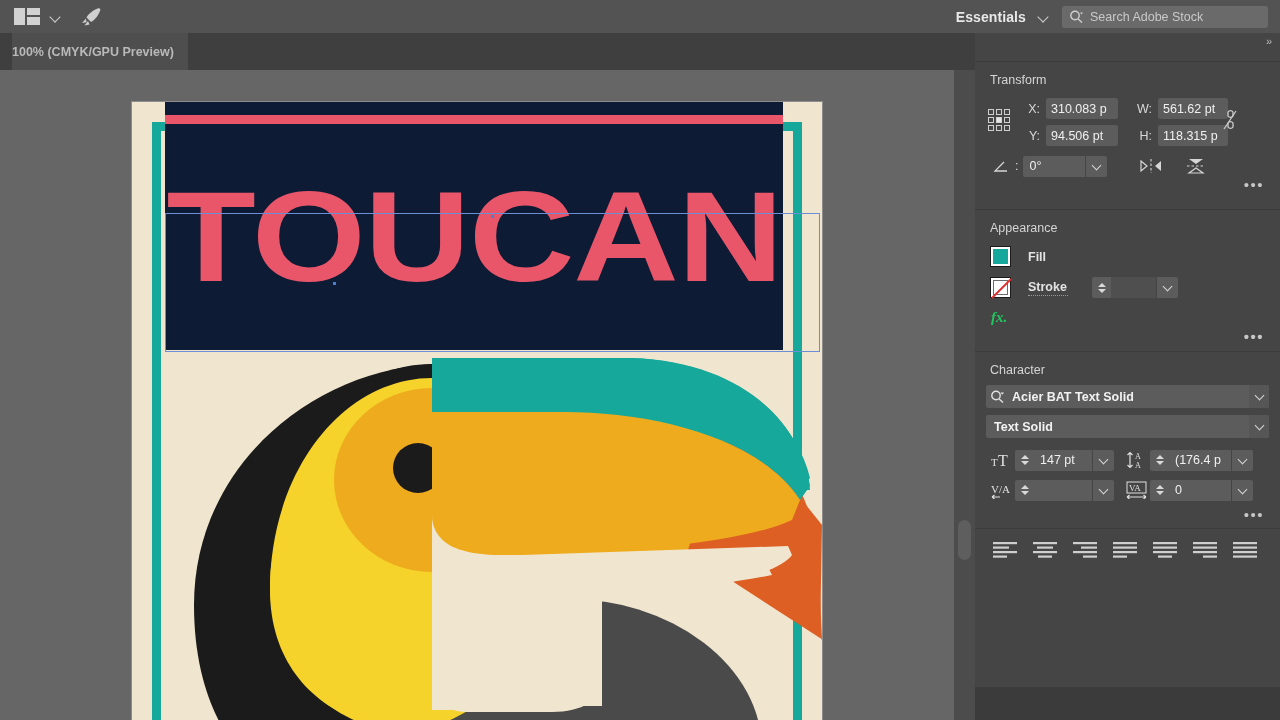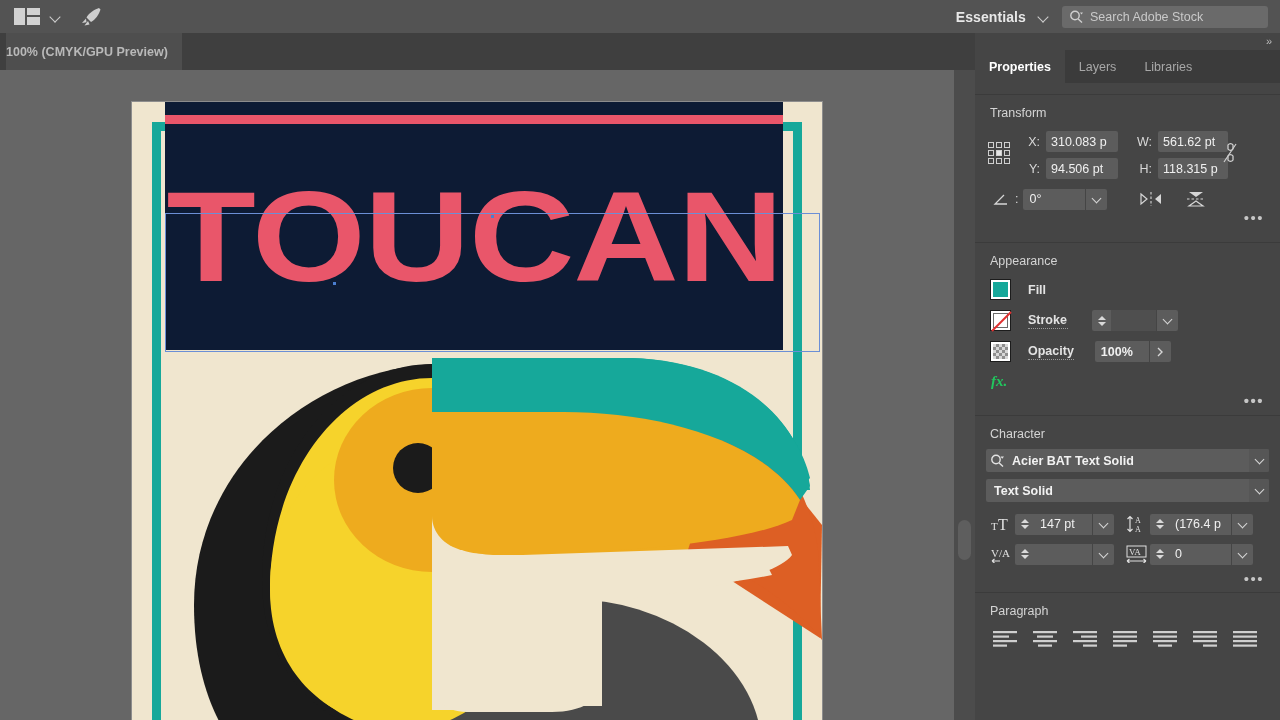--- a/index.html
+++ b/index.html
@@ -43,21 +43,21 @@
     display: flex; align-items: center; padding: 0 7px; gap: 6px;
   }
   .search-box .ph { color: #c9c9c9; font-size: 12.5px; }
 
   
   .tabbar {
     position: absolute; left: 0; top: 33px; width: 975px; height: 37px;
     background: #3f3f3f;
   }
   .doctab {
-    position: absolute; left: 6px; top: 0; width: 176px; height: 37px;
+    position: absolute; left: 12px; top: 0; width: 176px; height: 37px;
     background: #4e4e4e;
     display: flex; align-items: center; padding-left: 4px;
   }
   .doctab .lbl {
     color: #b9b9b9; font-size: 12.5px; font-weight: bold; white-space: nowrap;
     margin-left: -4px;
   }
 
   
   .canvas {
@@ -329,31 +329,20 @@
   <div class="grip">
     <div class="pill"></div>
   </div>
 
   <div class="panel">
 
     <div class="panel-topbar">
       <span class="dblchev">»</span>
     </div>
 
-    <div class="tabs">
-      <div class="tab active">
-        <span>Properties</span>
-      </div>
-      <div class="tab">
-        <span>Layers</span>
-      </div>
-      <div class="tab">
-        <span>Libraries</span>
-      </div>
-    </div>
 
     <div class="panel-body">
 
       <div class="divider"></div>
 
       <div class="sect-title">Transform</div>
       <div class="transform" style="position:relative;">
 
         <div class="ref-grid">
           <i></i>
@@ -457,37 +446,20 @@
             </div>
             <div class="combo-blank">
               <span></span>
             </div>
             <div class="sel-arrow">
                 <span class="arrow-gl"></span>
               </div>
           </div>
         </div>
 
-        <div class="app-row">
-          <div class="swatch">
-            <div class="inner" style="background:
-              repeating-conic-gradient(#8e8e8e 0% 25%, #d8d8d8 0% 50%) 0 0/6px 6px;"></div>
-          </div>
-          <span class="app-label dotted">Opacity</span>
-          <div style="display:flex;margin-left:21px;">
-            <div class="opc-field">
-              <span>100%</span>
-            </div>
-            <div class="opc-arrow">
-              <svg width="8" height="10" viewBox="0 0 8 10">
-                  <path d="M2 1 L6 5 L2 9" fill="none" stroke="#d6d6d6" stroke-width="1.4"></path>
-                </svg>
-            </div>
-          </div>
-        </div>
 
         <div class="fx">fx.</div>
         <div class="dots" style="padding-top:6px;">•••</div>
       </div>
       <div class="divider" style="margin-top:9px;"></div>
 
       <div class="sect-title">Character</div>
       <div style="padding-top:8px;">
 
         <div class="ch-field">
@@ -580,21 +552,20 @@
           </div>
           <div class="mini-arrow">
               <span class="arrow-gl"></span>
             </div>
         </div>
 
         <div class="dots" style="padding-top:5px;">•••</div>
       </div>
       <div class="divider" style="margin-top:8px;"></div>
 
-      <div class="sect-title">Paragraph</div>
       <div class="para-row">
         <span>
           <svg width="26" height="18" viewBox="0 0 26 18">
             <rect x="0" y="1" width="24" height="2.2" fill="#cfcfcf"></rect>
             <rect x="0" y="5.5" width="16" height="2.2" fill="#cfcfcf"></rect>
             <rect x="0" y="10" width="24" height="2.2" fill="#cfcfcf"></rect>
             <rect x="0" y="14.5" width="14" height="2.2" fill="#cfcfcf"></rect>
           </svg>
         </span>
         <span>

